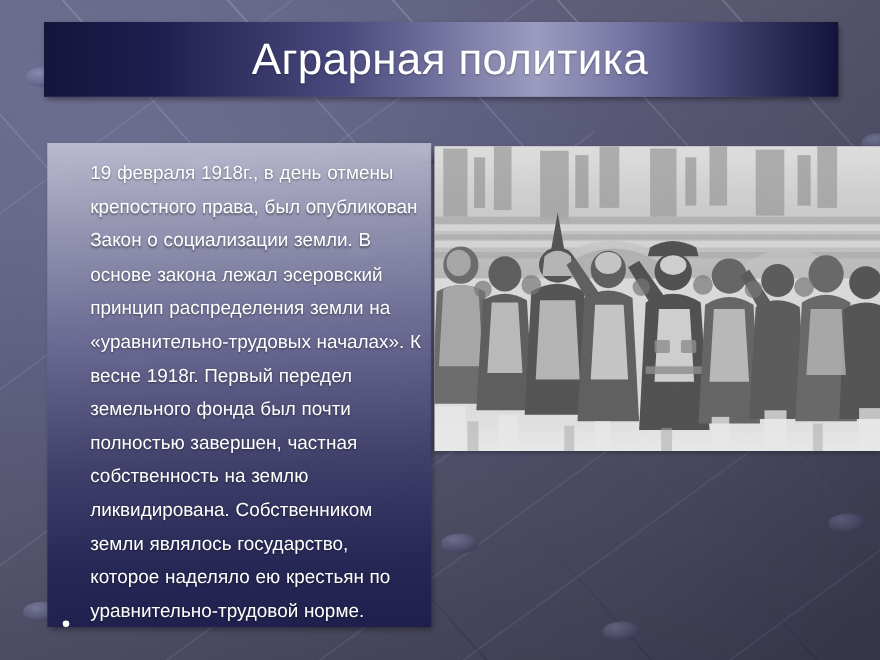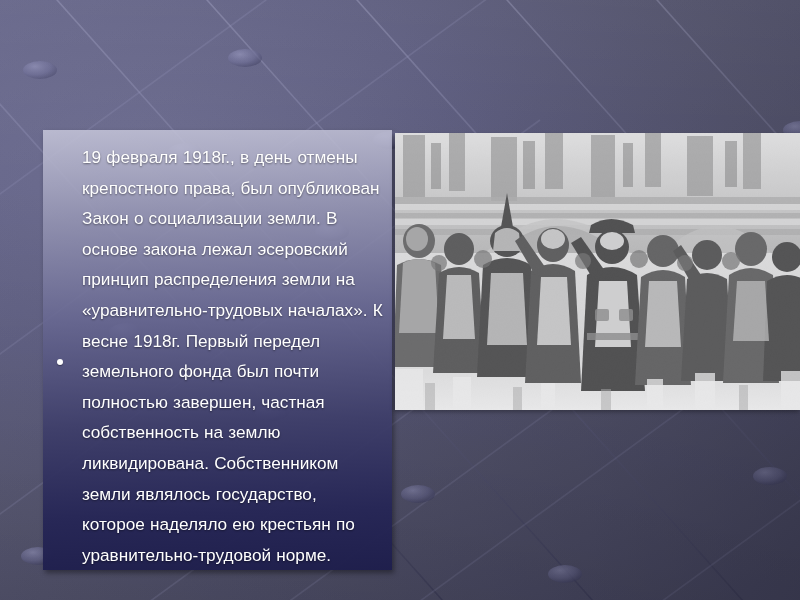--- a/index.html
+++ b/index.html
@@ -93,21 +93,21 @@
         rgba(30,30,76,0.97) 100%);
     box-shadow: 2px 3px 5px rgba(0,0,0,0.38);
     overflow: hidden;
   }
   #bullet-row {
     position: absolute;
     left: 12px;
     top: 12px;
     right: 8px;
     display: flex;
-    align-items: center;
+    align-items: flex-end;
   }
   #bullet-mark {
     flex: 0 0 auto;
     width: 6px;
     height: 6px;
     border-radius: 50%;
     background: #ffffff;
     margin-top: 11px;
     margin-right: 19px;
     margin-left: 2px;
@@ -202,20 +202,23 @@
         <ellipse cx="118" cy="636" rx="17" ry="9"></ellipse>
         <ellipse cx="410" cy="700" rx="17" ry="9"></ellipse>
         <ellipse cx="880" cy="210" rx="17" ry="9"></ellipse>
       </g>
     </svg>
   </div>
 
   <div class="bg-shade"></div>
   <div class="bg-vignette"></div>
 
+  <div id="title-banner">
+    <div id="title-text">Аграрная политика</div>
+  </div>
 
   <div id="text-panel">
     <div id="bullet-row">
       <span id="bullet-mark"></span>
       <span id="body-text">19 февраля 1918г., в день отмены крепостного права, был опубликован Закон о социализации земли. В основе закона лежал эсеровский принцип распределения земли на «уравнительно-трудовых началах». К весне 1918г. Первый передел земельного фонда был почти полностью завершен, частная собственность на землю ликвидирована. Собственником земли являлось государство, которое наделяло ею крестьян по уравнительно-трудовой норме.</span>
     </div>
   </div>
 
   <div id="photo">
     <svg viewBox="0 0 405 277" preserveAspectRatio="xMidYMid slice">

